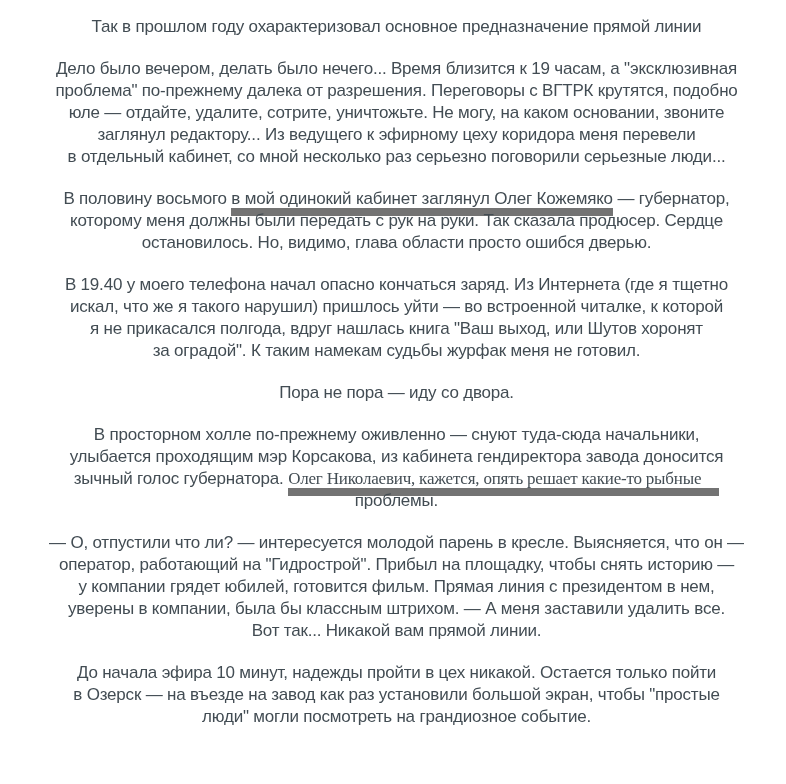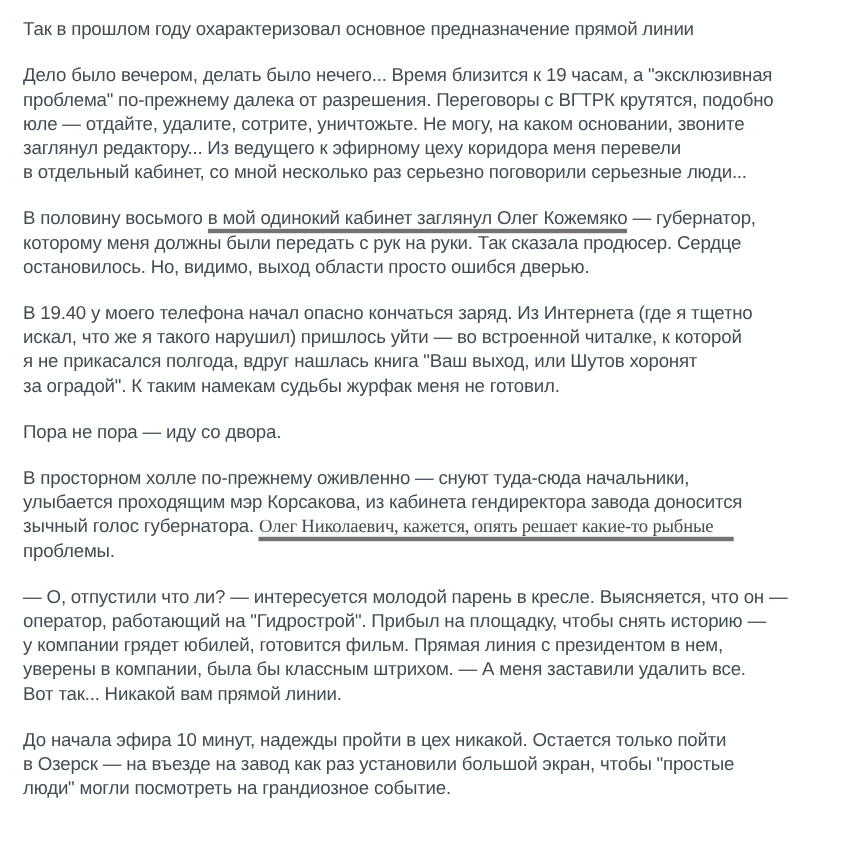--- a/index.html
+++ b/index.html
@@ -14,35 +14,36 @@
   }
   .article {
     box-sizing: border-box;
     width: 786px;
     padding: 16px 14px 0 21px;
     font-family: "Liberation Sans", "DejaVu Sans", sans-serif;
     font-size: 17px;
     line-height: 22px;
     letter-spacing: -0.2px;
     color: #424c53;
+    text-align: center;
   }
   .article p {
     margin: 0 0 20px 0;
     padding: 0;
   }
   .line {
     display: block;
     height: 22px;
     white-space: nowrap;
   }
   .seg {
     display: inline;
   }
   .u {
-    border-bottom: 4px solid #737373;
+    border-bottom: 8px solid #737373;
   }
   .u.ext {
     padding-right: 18px;
     font-family: Liberation Serif, serif;
   }
 </style>
 </head>
 <body>
 
 <div class="article" id="article">
@@ -52,21 +53,21 @@
     <p>
       <span class="line"><span class="seg">Дело было вечером, делать было нечего... Время близится к 19 часам, а "эксклюзивная</span></span>
       <span class="line"><span class="seg">проблема" по-прежнему далека от разрешения. Переговоры с ВГТРК крутятся, подобно</span></span>
       <span class="line"><span class="seg">юле — отдайте, удалите, сотрите, уничтожьте. Не могу, на каком основании, звоните</span></span>
       <span class="line"><span class="seg">заглянул редактору... Из ведущего к эфирному цеху коридора меня перевели</span></span>
       <span class="line"><span class="seg">в отдельный кабинет, со мной несколько раз серьезно поговорили серьезные люди...</span></span>
     </p>
     <p>
       <span class="line"><span class="seg">В половину восьмого </span><span class="seg u">в мой одинокий кабинет заглянул Олег Кожемяко</span><span class="seg"> — губернатор,</span></span>
       <span class="line"><span class="seg">которому меня должны были передать с рук на руки. Так сказала продюсер. Сердце</span></span>
-      <span class="line"><span class="seg">остановилось. Но, видимо, выход области просто ошибся дверью.</span></span>
+      <span class="line"><span class="seg">остановилось. Но, видимо, глава области просто ошибся дверью.</span></span>
     </p>
     <p>
       <span class="line"><span class="seg">В 19.40 у моего телефона начал опасно кончаться заряд. Из Интернета (где я тщетно</span></span>
       <span class="line"><span class="seg">искал, что же я такого нарушил) пришлось уйти — во встроенной читалке, к которой</span></span>
       <span class="line"><span class="seg">я не прикасался полгода, вдруг нашлась книга "Ваш выход, или Шутов хоронят</span></span>
       <span class="line"><span class="seg">за оградой". К таким намекам судьбы журфак меня не готовил.</span></span>
     </p>
     <p>
       <span class="line"><span class="seg">Пора не пора — иду со двора.</span></span>
     </p>

